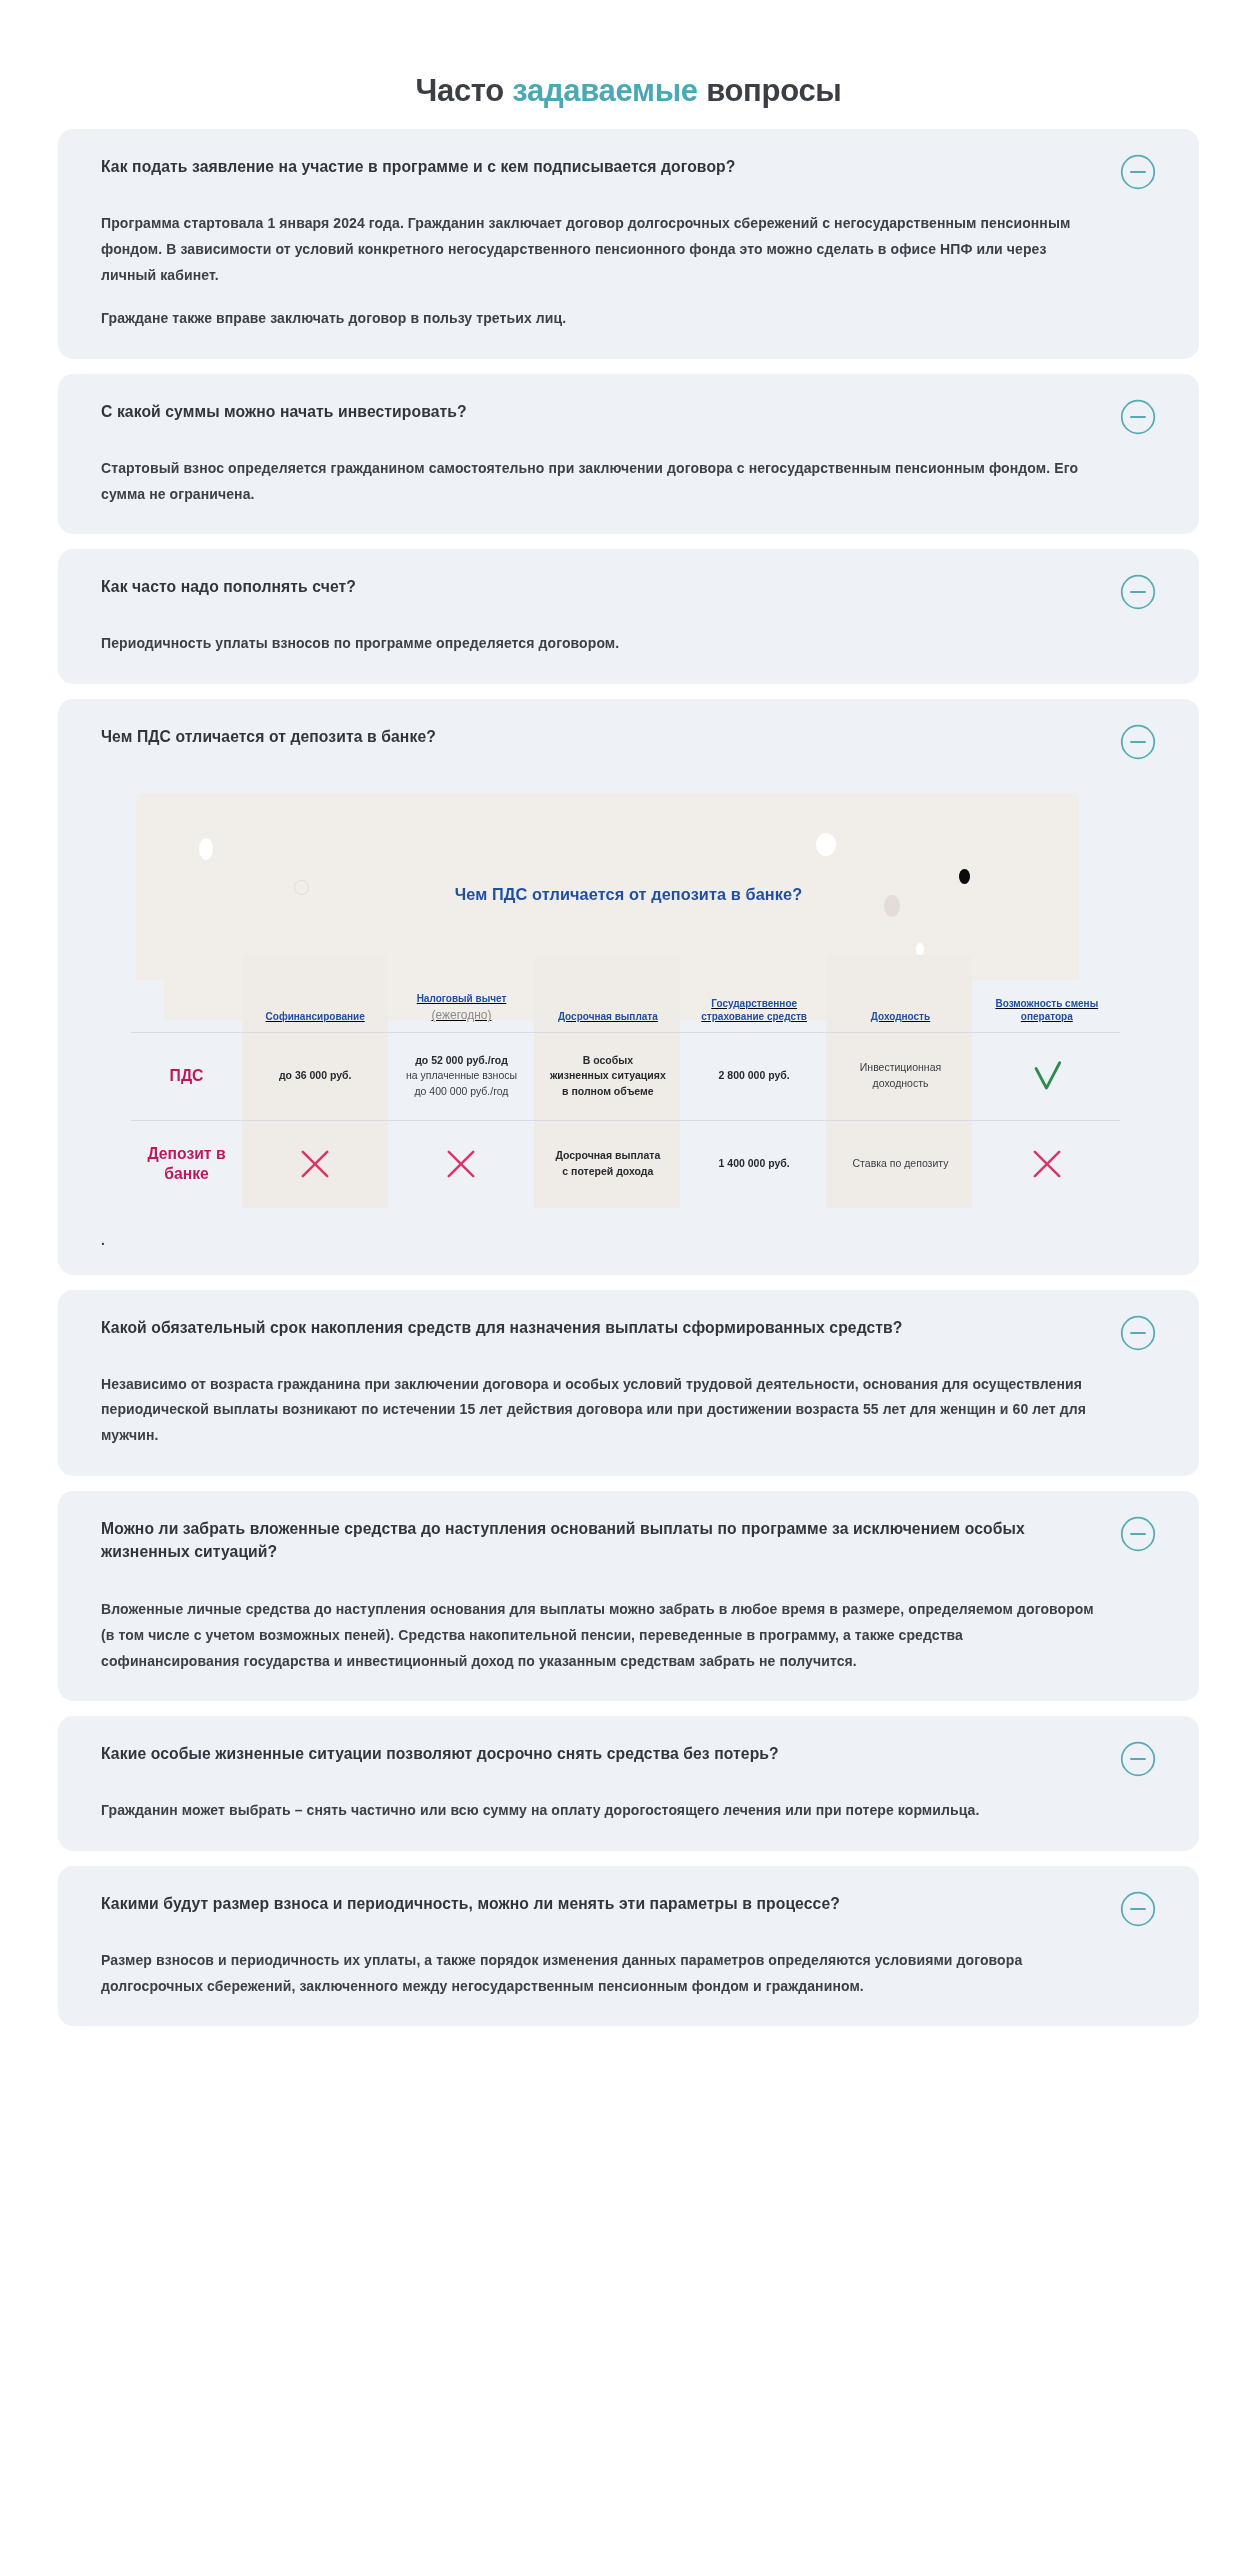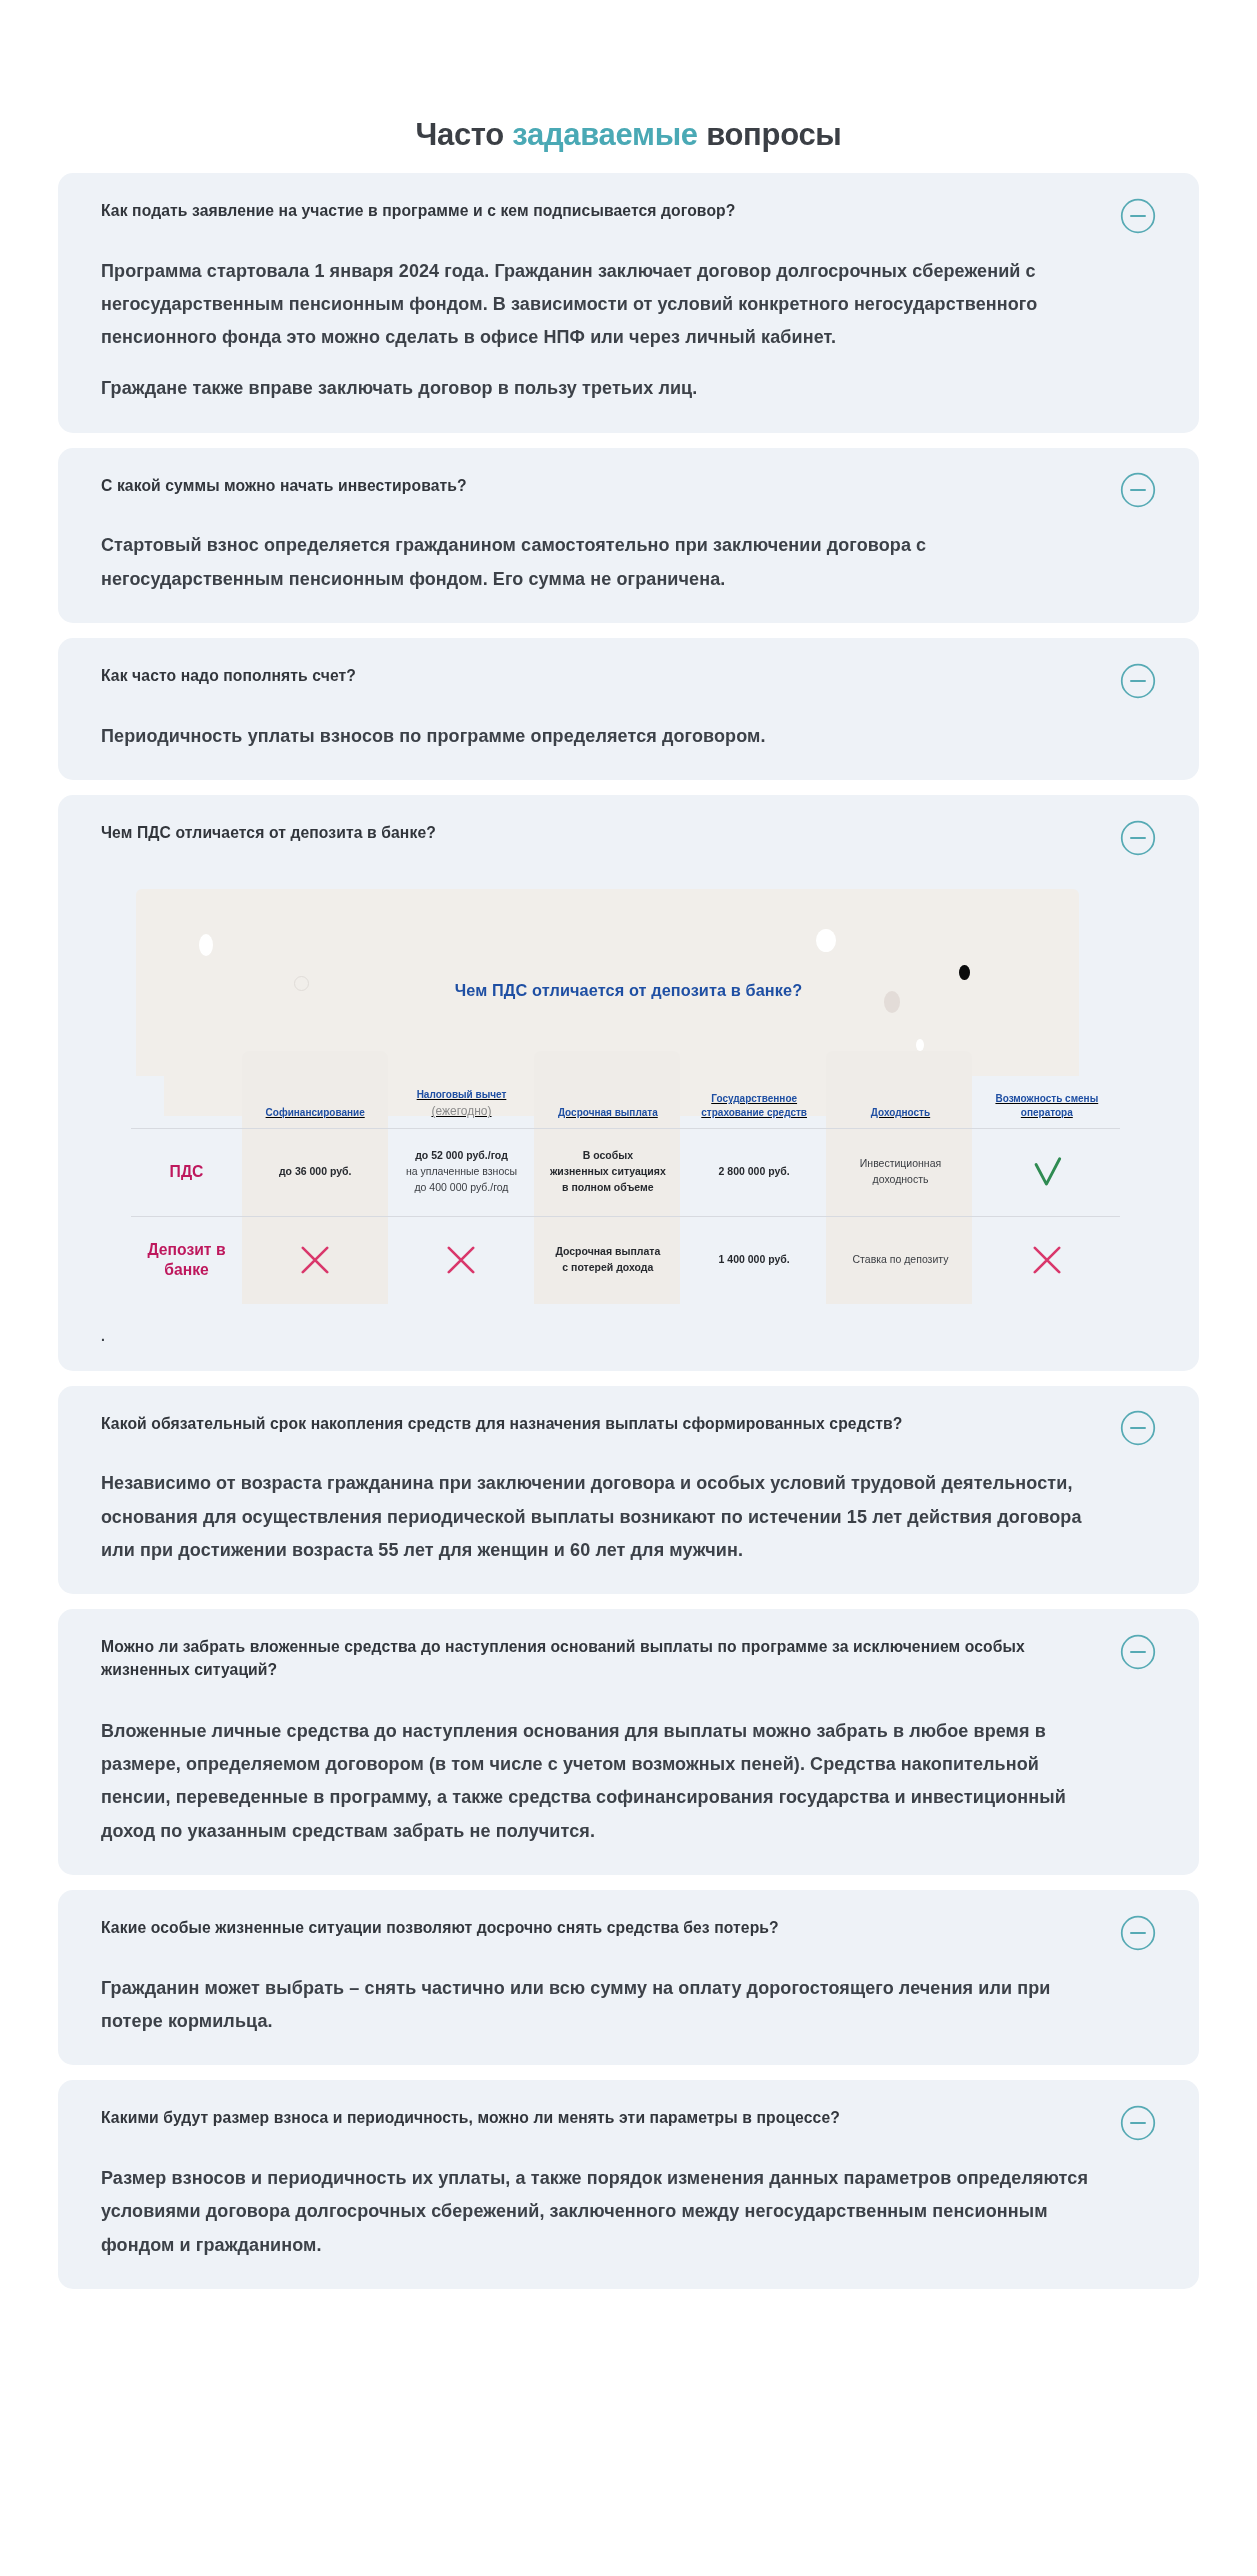--- a/index.html
+++ b/index.html
@@ -18,21 +18,21 @@
     padding: 0;
   }
 
   
   .faq-title {
     text-align: center;
     font-size: 31px;
     font-weight: 700;
     color: #3b3f45;
     letter-spacing: -0.3px;
-    padding-top: 116px;
+    padding-top: 72px;
     line-height: 1.2;
   }
   .faq-title .accent { color: #4aa9b5; }
 
   
   .faq-list {
     width: 1141px;
     margin: 0 auto;
     padding-top: 20px;
   }
@@ -67,21 +67,21 @@
     width: 36px;
     height: 36px;
     margin-top: -2.3px;
   }
   .toggle-icon svg { display: block; width: 36px; height: 36px; }
 
   .faq-body {
     margin-top: 21px;
   }
   .faq-para {
-    font-size: 18px;
+    font-size: 14px;
     font-weight: 700;
     color: #3c4148;
     line-height: 1.85;
     letter-spacing: 0.1px;
     max-width: 1001px;
   }
   .faq-para + .faq-para { margin-top: 17.5px; }
 
   .dot-note {
     font-size: 14px;

